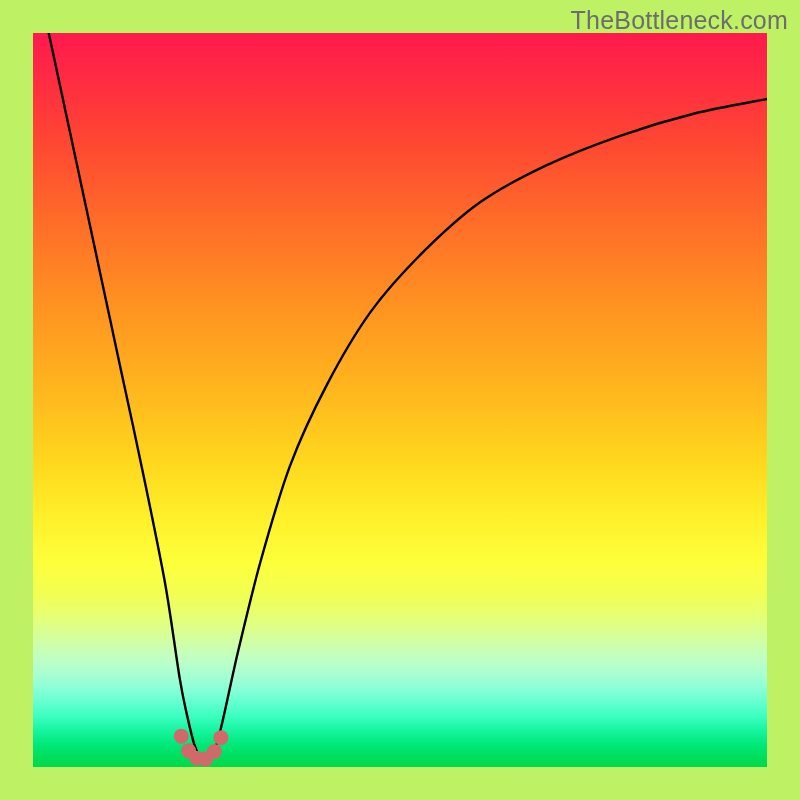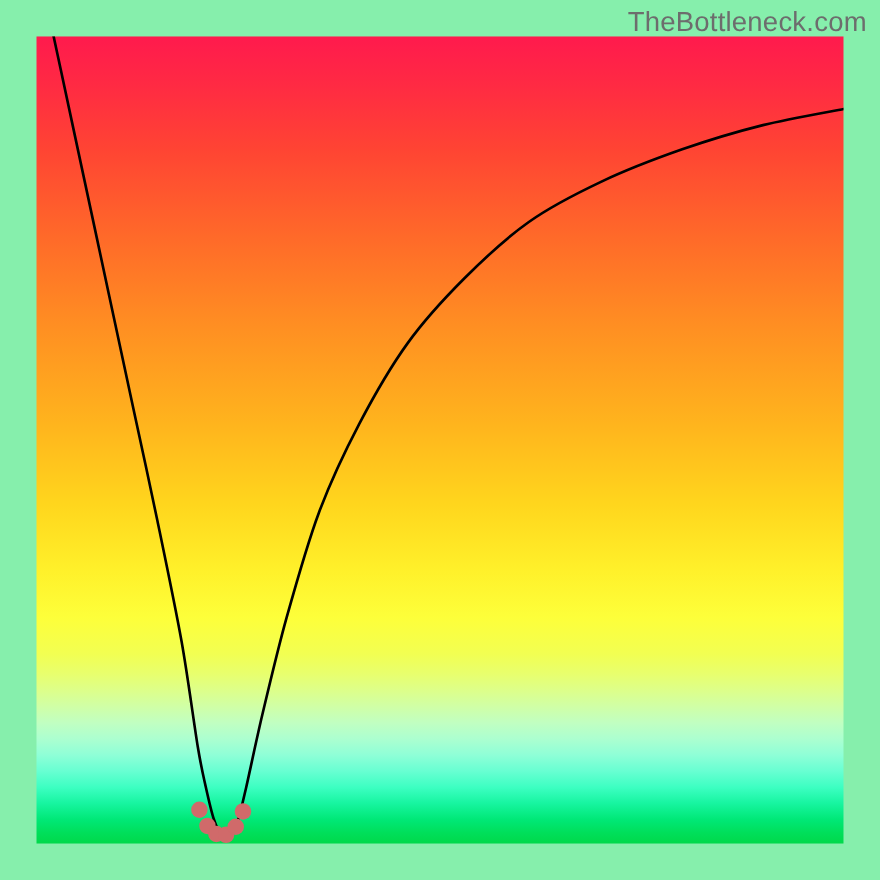--- a/index.html
+++ b/index.html
@@ -10,21 +10,21 @@
     background: #000;
     overflow: hidden;
     font-family: Arial, Helvetica, sans-serif;
   }
   .frame {
     position: absolute;
     left: 0;
     top: 0;
     width: 800px;
     height: 800px;
-    background: #86efac;
+    background: #bef264;
   }
   .plot-area {
     position: absolute;
     left: 33px;
     top: 33px;
     width: 734px;
     height: 734px;
     overflow: hidden;
   }
   .gradient-bg {

